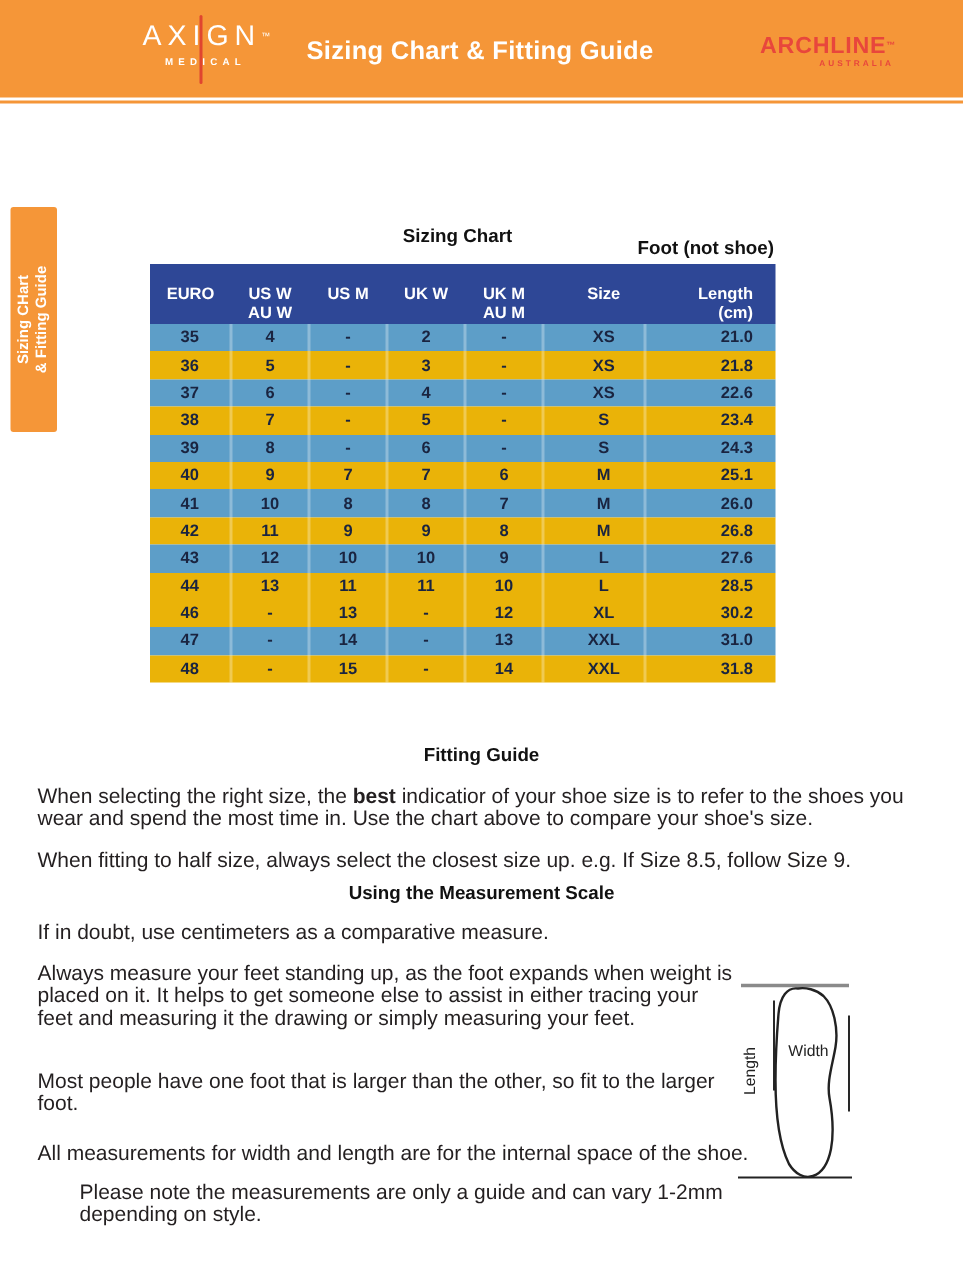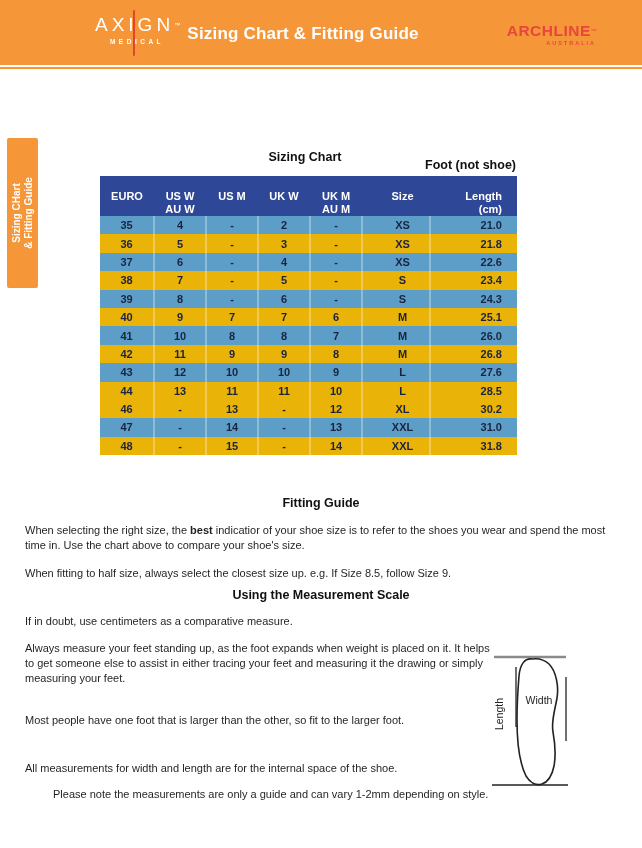--- a/index.html
+++ b/index.html
@@ -10,21 +10,21 @@
     font-family:"Liberation Sans", sans-serif; color:#231F20;
   }
   
   .banner { position:absolute; left:0; top:0; width:642px; height:65px; background:#F59638; }
   .banner-rule { position:absolute; left:0; top:67px; width:642px; height:2px; background:#F59638; }
   .axign { position:absolute; left:95px; top:15px; width:84px; text-align:center; color:#ffffff; }
   .axign-name { font-size:19px; font-weight:400; letter-spacing:4px; line-height:20px; position:relative; }
   .axign-tm { font-size:6px; vertical-align:top; letter-spacing:0; }
   .axign-sub { font-size:6.5px; font-weight:700; letter-spacing:3.5px; margin-top:3px; }
   .axign-line { position:absolute; left:38px; top:-5px; width:2px; height:46px; background:#E0452F; border-radius:1px; }
-  .main-title { position:absolute; left:133px; top:24px; width:340px; text-align:center;
+  .main-title { position:absolute; left:150px; top:24px; width:340px; text-align:center;
     color:#ffffff; font-size:17px; font-weight:700; letter-spacing:0.2px; }
   .archline { position:absolute; left:500px; top:23px; width:104px; color:#E8463C; text-align:center; }
   .archline-name { font-size:15.5px; font-weight:700; letter-spacing:0.5px; line-height:16px; }
   .archline-tm { font-size:6px; vertical-align:top; }
   .archline-sub { font-size:5.5px; font-weight:700; letter-spacing:2px; text-align:right; padding-right:8px; margin-top:1px; }
   
   .side-tab { position:absolute; left:7px; top:138px; width:31px; height:150px; background:#F59638;
     border-radius:2px; display:flex; align-items:center; justify-content:center; }
   .side-tab-text { transform:rotate(-90deg); white-space:nowrap; text-align:center;
     color:#ffffff; font-size:10px; font-weight:700; line-height:12px; }
@@ -44,21 +44,21 @@
     line-height:18px;
   }
   table.sizing td + td { border-left:2px solid rgba(255,255,255,0.30); }
   tr.row-a td { background:#5D9EC8; }
   tr.row-b td { background:#eab308; }
   .c5 { text-align:left; padding-left:13px; }
   .c6 { text-align:right !important; padding-right:15px; }
   
   .section-title { position:absolute; left:25px; width:592px; text-align:center;
     font-size:12.5px; font-weight:700; color:#111111; }
-  .body-text { position:absolute; left:25px; font-size:11px; line-height:15px; color:#231F20; }
+  .body-text { position:absolute; left:25px; font-size:14px; line-height:15px; color:#231F20; }
   .t-fitting { top:496px; }
   .p1 { top:523px; width:600px; }
   .p2 { top:566px; width:600px; }
   .t-measure { top:588px; }
   .p3 { top:614px; width:600px; }
   .p4 { top:641px; width:465px; }
   .p5 { top:713px; width:465px; }
   .p6 { top:761px; width:500px; }
   .p7 { top:787px; width:440px;margin-left:28px; }
   

